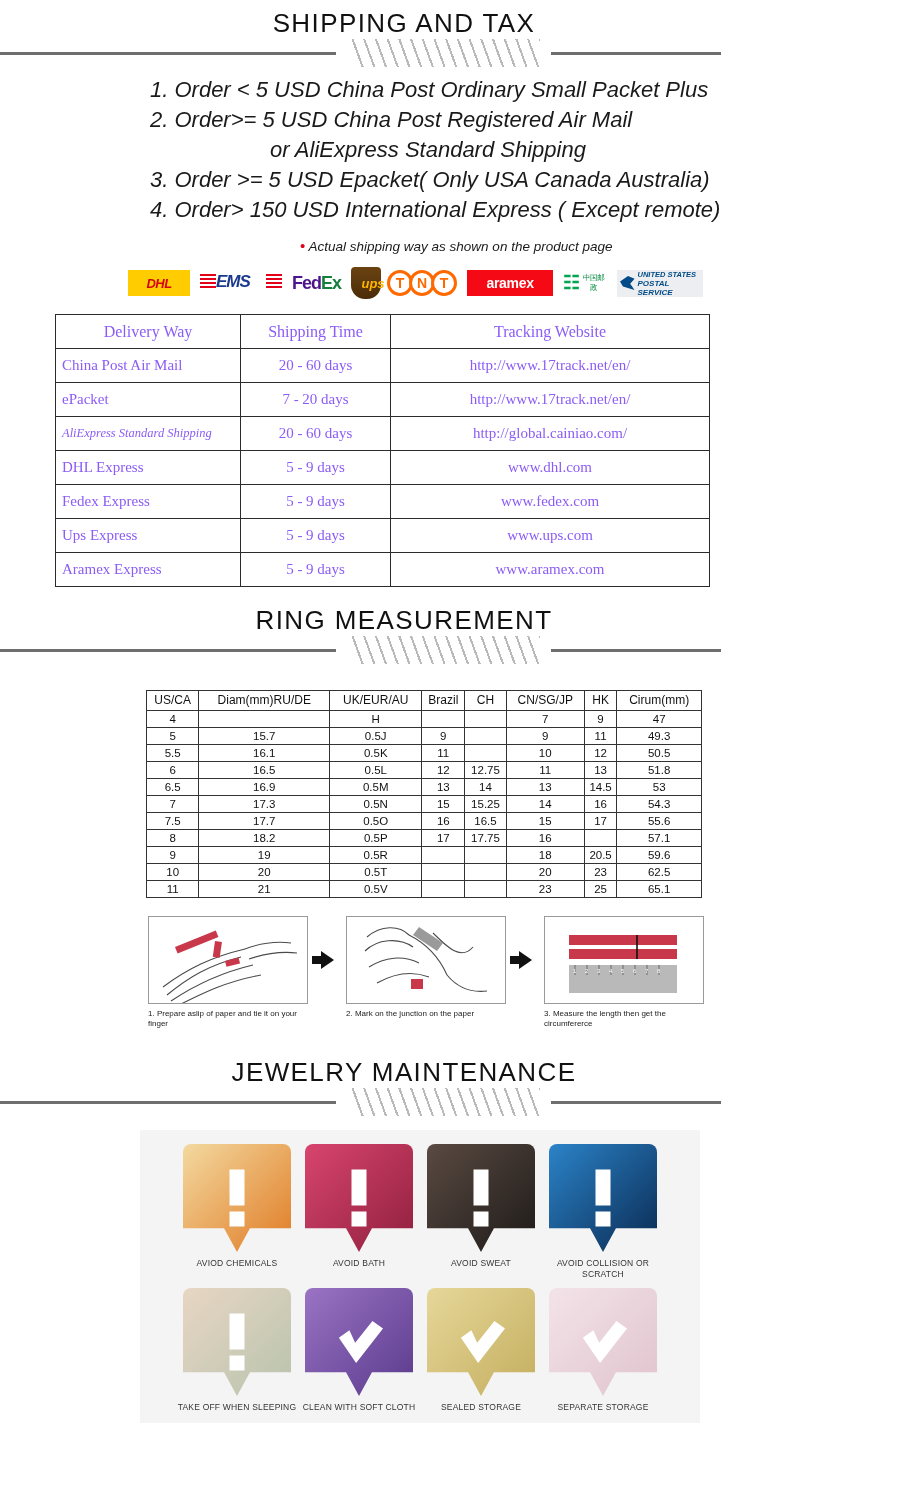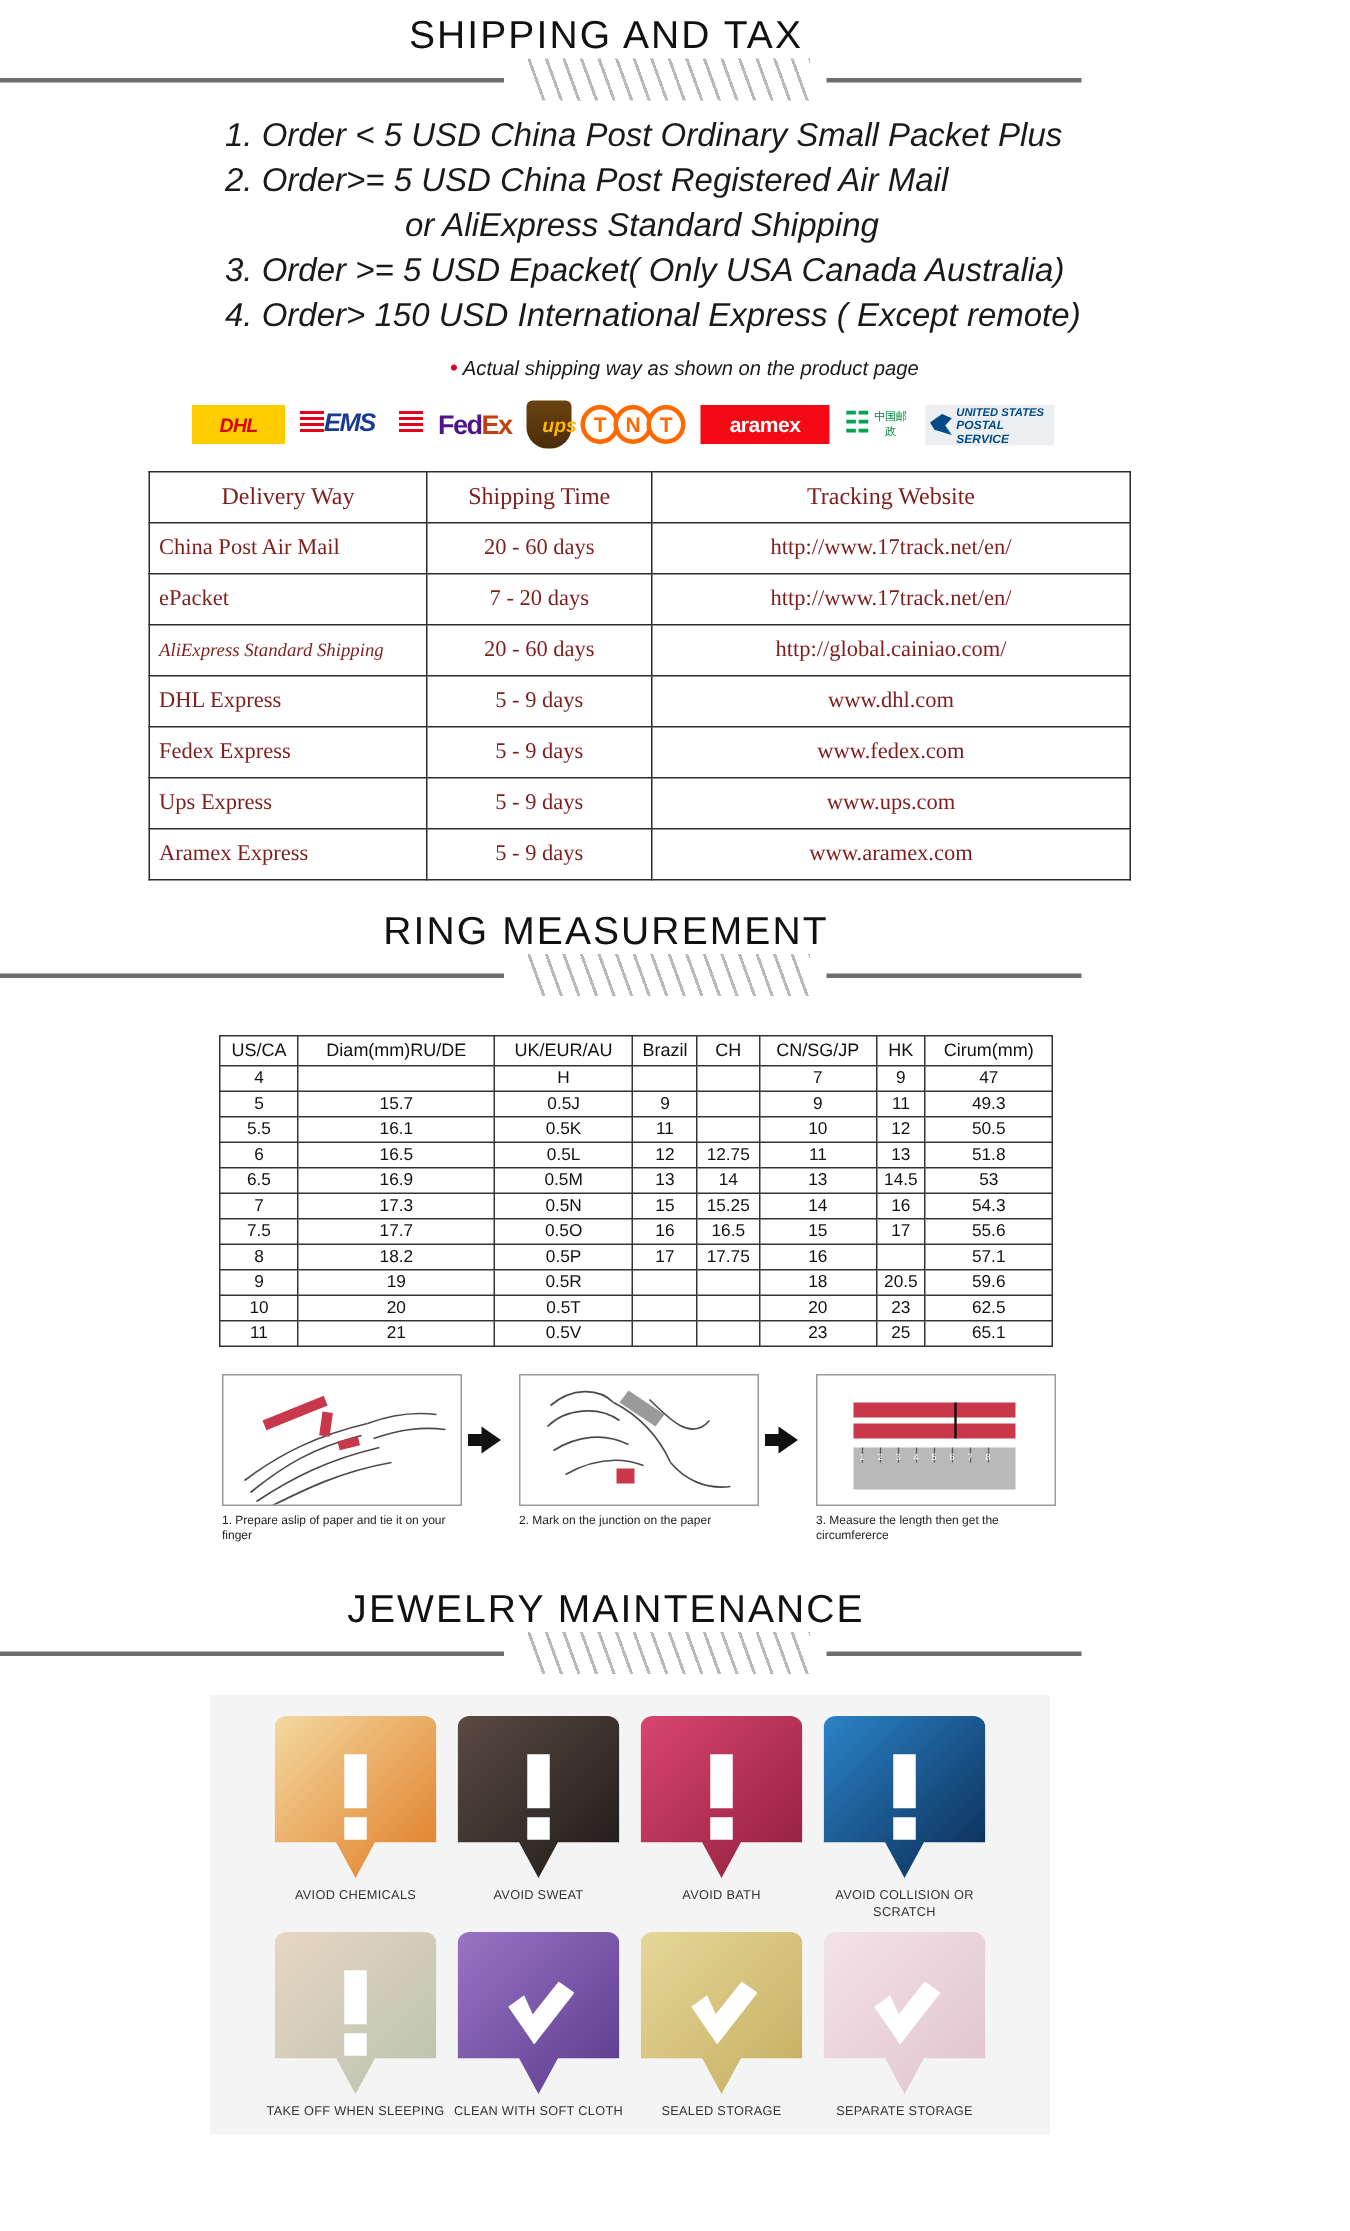--- a/index.html
+++ b/index.html
@@ -97,21 +97,21 @@
     background: repeating-linear-gradient(#e2001a 0 2px, #fff 2px 4px);
   }
   .logo-ems .bars-l { left: 0; }
   .logo-ems .bars-r { right: 0; }
   .logo-ems span {
     position: absolute; left: 16px; top: 3px;
     color: #1a3a8f; font-weight: bold; font-style: italic; font-size: 17px;
     letter-spacing: -1px;
   }
   .logo-fedex span.fed { color: #4d148c; font-weight: bold; font-size: 18px; letter-spacing: -1px; }
-  .logo-fedex span.ex { color: #c2410c; font-weight: bold; font-size: 18px; letter-spacing: -1px; }
+  .logo-fedex span.ex { color: #15803d; font-weight: bold; font-size: 18px; letter-spacing: -1px; }
   .logo-ups {
     width: 30px; height: 32px;
     background: linear-gradient(#6b4312, #4a2c08);
     border-radius: 4px 4px 14px 14px;
     display: flex; align-items: center; justify-content: center; padding-left: 14px;
   }
   .logo-ups span { color: #ffb500; font-weight: bold; font-style: italic; font-size: 13px; }
   .logo-tnt { display: flex; }
   .logo-tnt i {
     width: 26px; height: 26px; border: 3px solid #ff6a00; border-radius: 50%;
@@ -135,26 +135,26 @@
     width: 16px; height: 14px; background: #004b87;
     clip-path: polygon(0 40%, 55% 0, 100% 20%, 70% 55%, 100% 100%, 20% 75%);
   }
   .logo-usps .txt { line-height: 9px; }
   .logo-usps .txt b { display: block; color: #004b87; font-size: 7.5px; font-style: italic; }
   .logo-usps .txt i { display: block; color: #004b87; font-size: 8px; font-style: italic; font-weight: bold; }
 
   
   table.ship-table {
     border-collapse: collapse;
-    margin-left: 99px;
+    margin-left: 55px;
     margin-top: 14px;
     width: 655px;
     font-family: "Liberation Serif", serif;
     font-size: 15px;
-    color: #7f1d1d;
+    color: #8b5cf6;
   }
   table.ship-table td, table.ship-table th {
     border: 1.5px solid #2b2b2b;
     height: 34px;
     font-weight: normal;
   }
   table.ship-table th { text-align: center; font-size: 16px; }
   table.ship-table td.way { text-align: left; padding-left: 6px; width: 185px; }
   table.ship-table td.way.small { font-style: italic; font-size: 12.5px; }
   table.ship-table td.time { text-align: center; width: 150px; }
@@ -597,40 +597,40 @@
               <div class="pic" style="background: linear-gradient(135deg, rgb(243, 217, 160), rgb(224, 123, 36));"></div>
               <div class="mark-excl">
                 <div class="bar"></div>
                 <div class="dot"></div>
               </div>
             </div>
             <div class="maint-cap">AVIOD CHEMICALS</div>
           </div>
           <div class="maint-cell">
             <div class="maint-img">
+              <div class="pic" style="background: linear-gradient(135deg, rgb(216, 69, 111), rgb(143, 31, 60));"></div>
+              <div class="mark-excl">
+                <div class="bar"></div>
+                <div class="dot"></div>
+              </div>
+            </div>
+            <div class="maint-cap">AVOID BATH</div>
+          </div>
+          <div class="maint-cell">
+            <div class="maint-img">
               <div class="pic" style="background: linear-gradient(135deg, rgb(90, 74, 66), rgb(29, 26, 24));"></div>
               <div class="mark-excl">
                 <div class="bar"></div>
                 <div class="dot"></div>
               </div>
             </div>
             <div class="maint-cap">AVOID SWEAT</div>
           </div>
           <div class="maint-cell">
             <div class="maint-img">
-              <div class="pic" style="background: linear-gradient(135deg, rgb(216, 69, 111), rgb(143, 31, 60));"></div>
-              <div class="mark-excl">
-                <div class="bar"></div>
-                <div class="dot"></div>
-              </div>
-            </div>
-            <div class="maint-cap">AVOID BATH</div>
-          </div>
-          <div class="maint-cell">
-            <div class="maint-img">
               <div class="pic" style="background: linear-gradient(135deg, rgb(43, 131, 200), rgb(10, 42, 82));"></div>
               <div class="mark-excl">
                 <div class="bar"></div>
                 <div class="dot"></div>
               </div>
             </div>
             <div class="maint-cap">AVOID COLLISION OR SCRATCH</div>
           </div>
         </div>
       <div class="maint-row">

